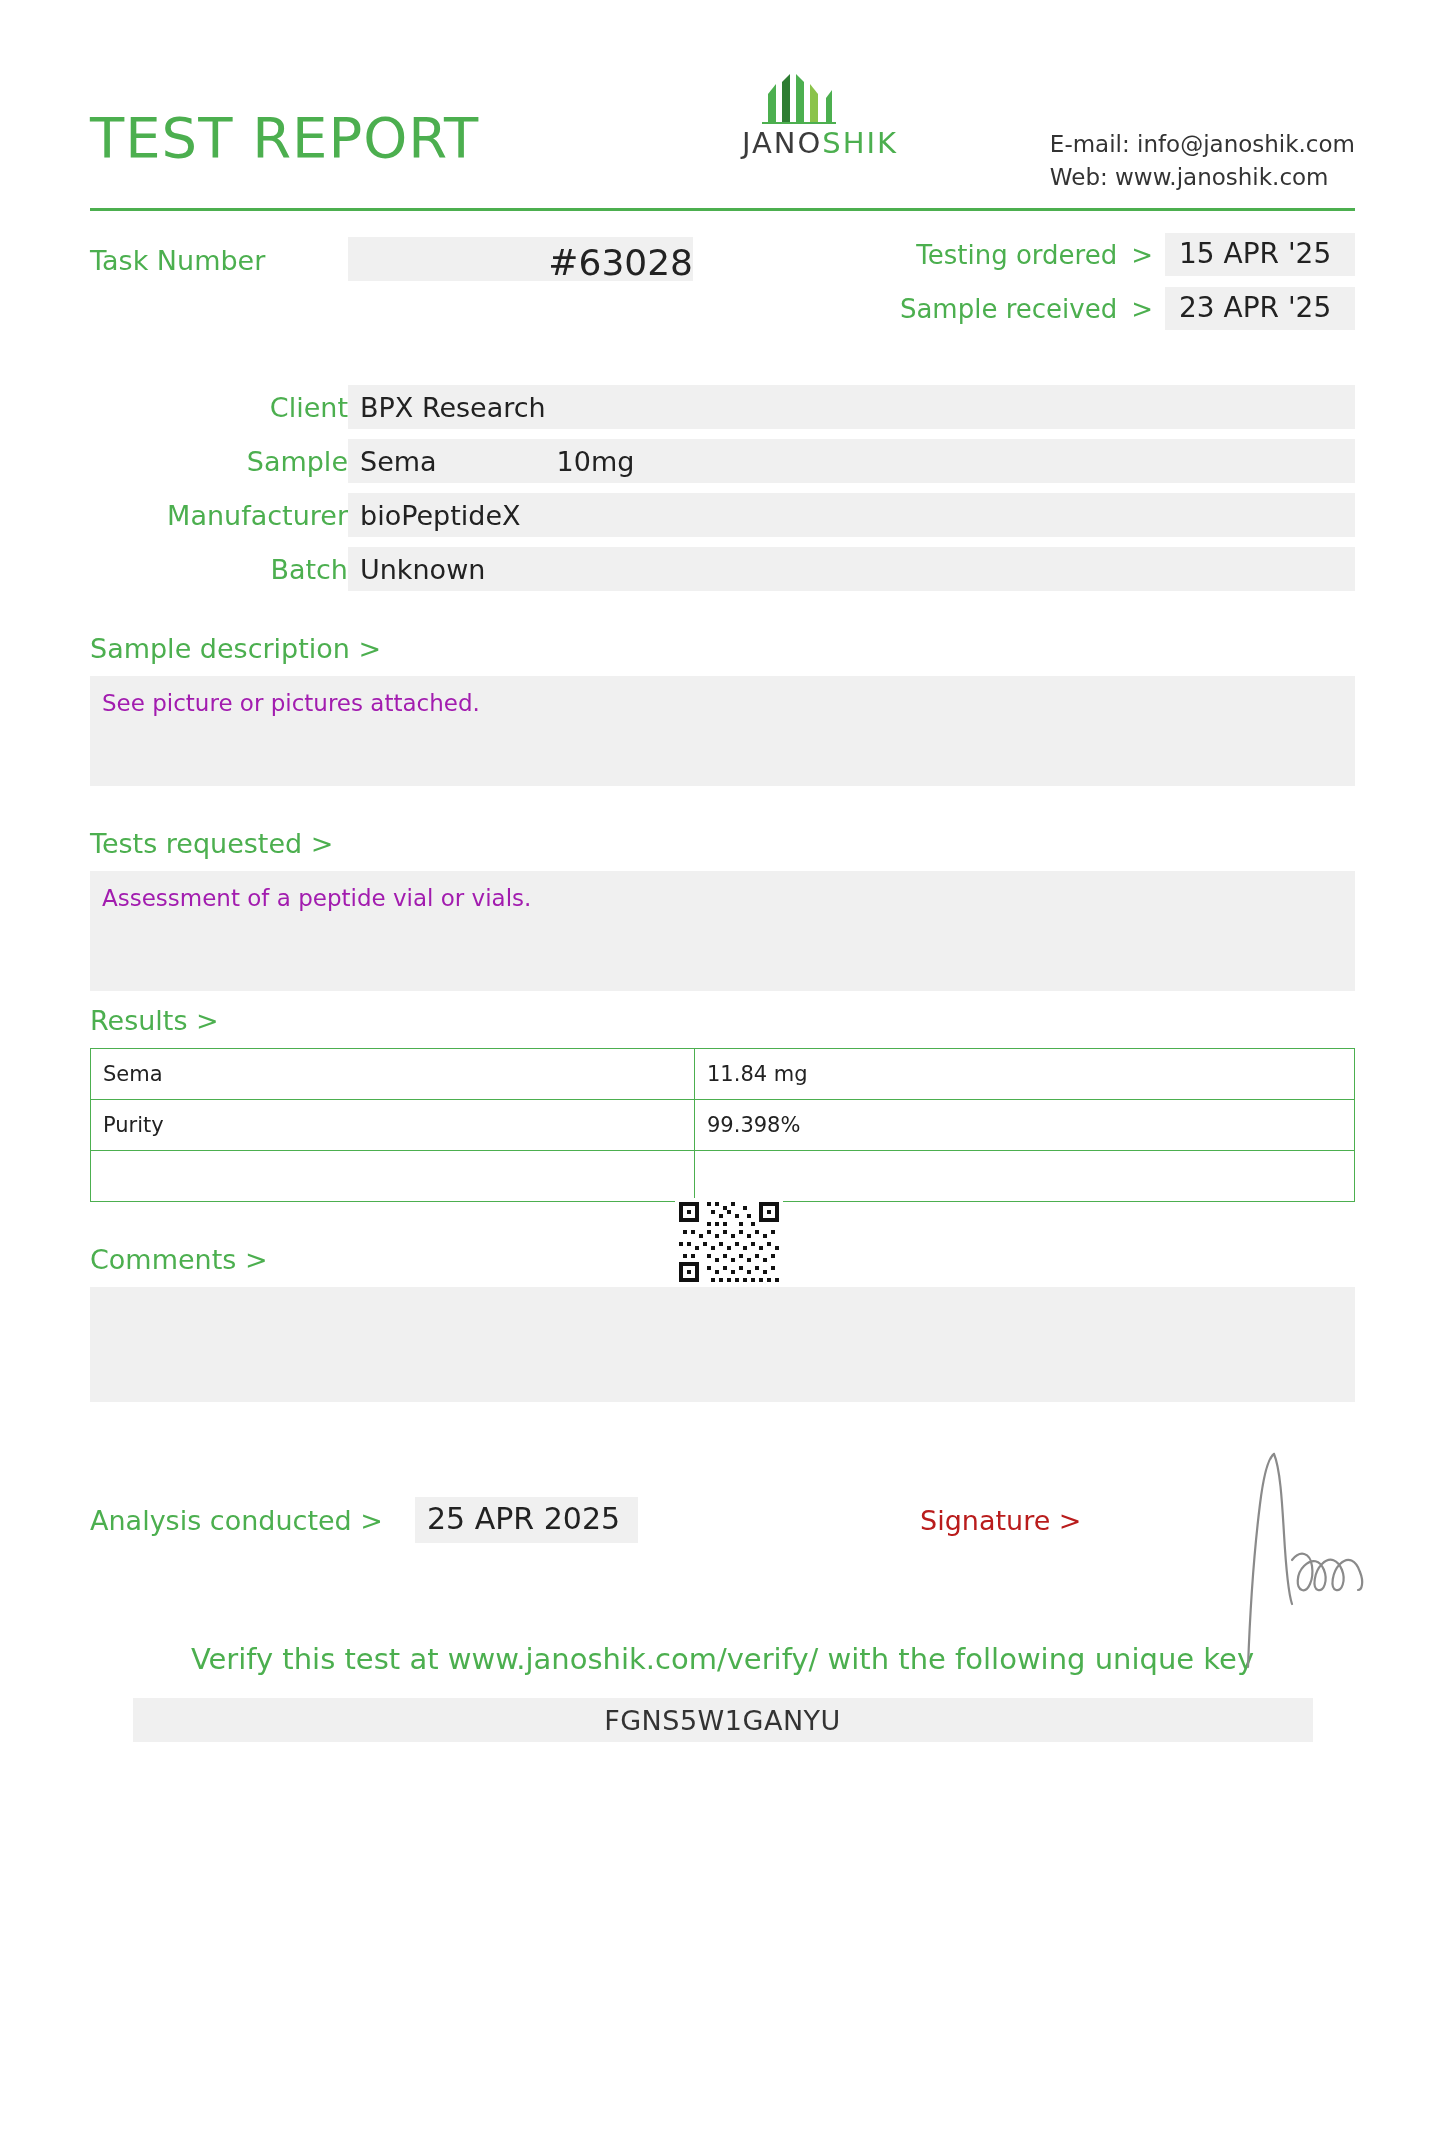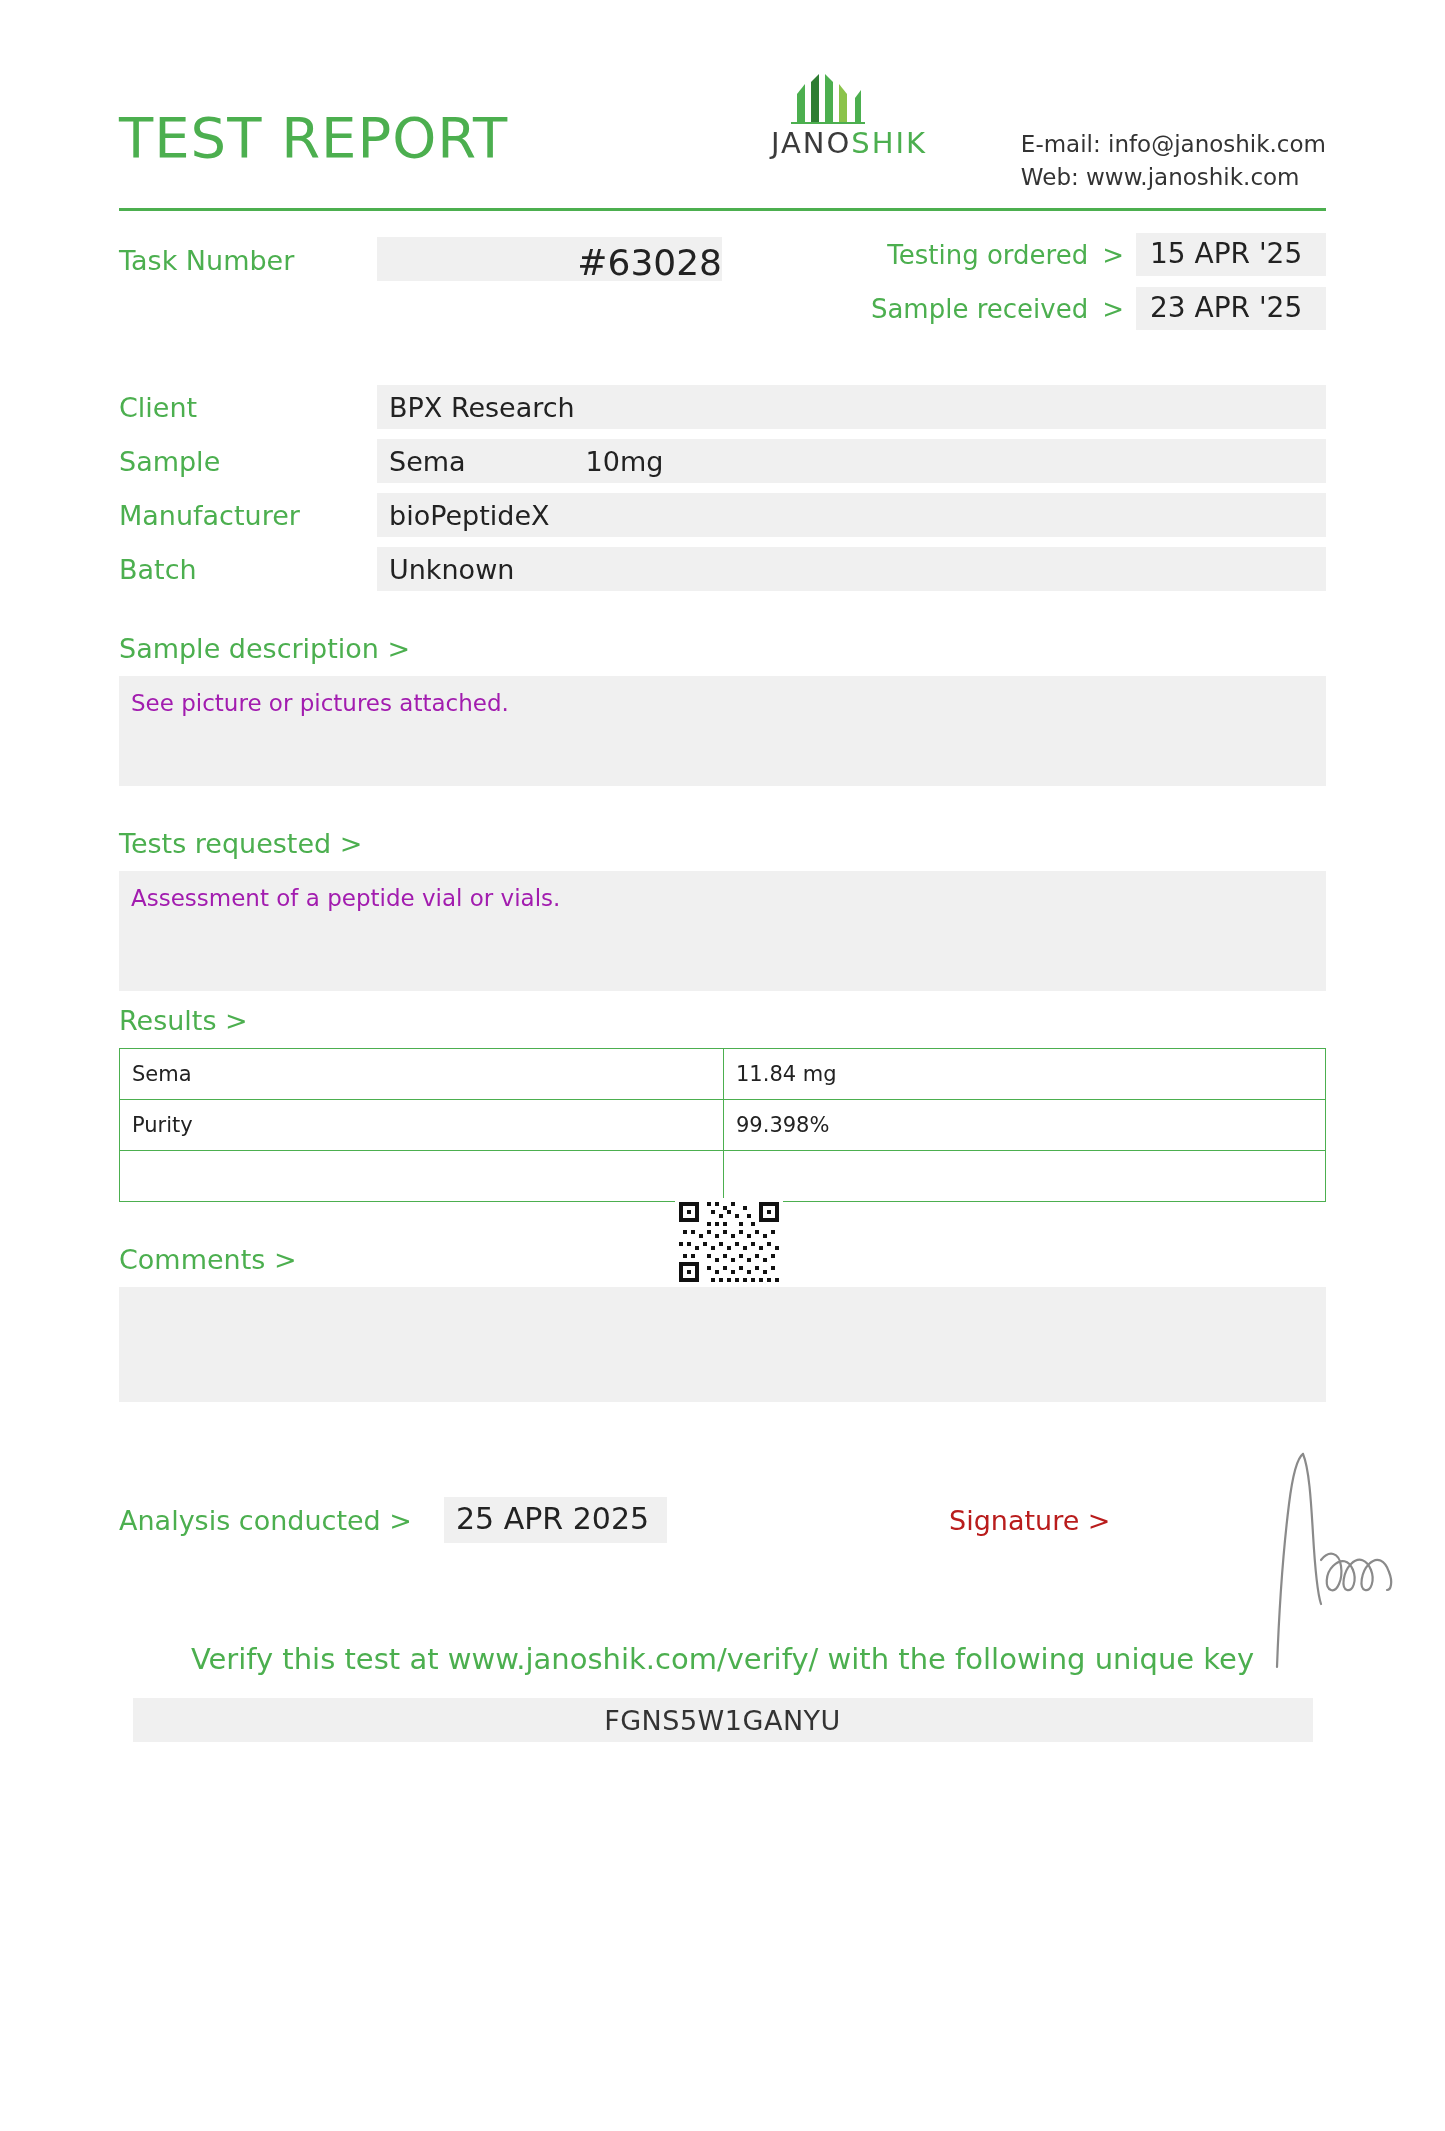--- a/index.html
+++ b/index.html
@@ -13,21 +13,21 @@
     font-family: "DejaVu Sans", sans-serif;
     color: #222;
     position: relative;
     overflow: hidden;
   }
   .page {
     position: relative;
     width: 1445px;
     height: 2090px;
     box-sizing: border-box;
-    padding: 0 119px;
+    padding: 0 90px;
   }
   
   .header {
     position: relative;
     height: 200px;
     display: flex;
     align-items: flex-start;
   }
   .report-title {
     position: absolute;
@@ -134,20 +134,21 @@
   }
   
   .info {
     margin-top: 22px;
   }
   .info-row {
     display: flex;
     align-items: center;
     margin-bottom: 10px;
     height: 44px;
+    text-align: right;
   }
   .info-key {
     width: 258px;
     color: #4CAF4F;
     font-size: 27px;
     flex: none;
   }
   .info-val {
     flex: 1;
     background: #f0f0f0;

